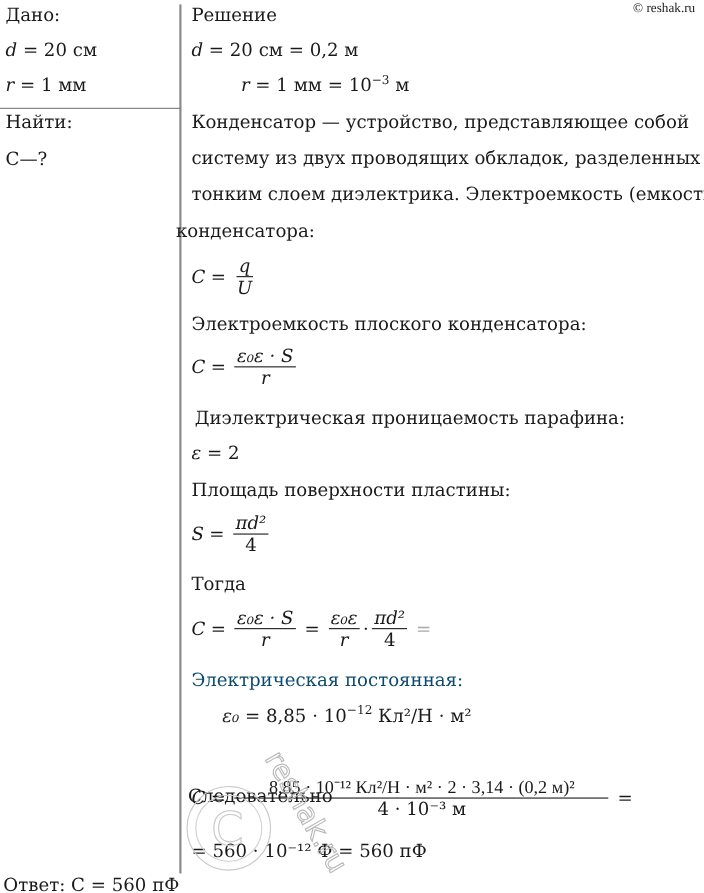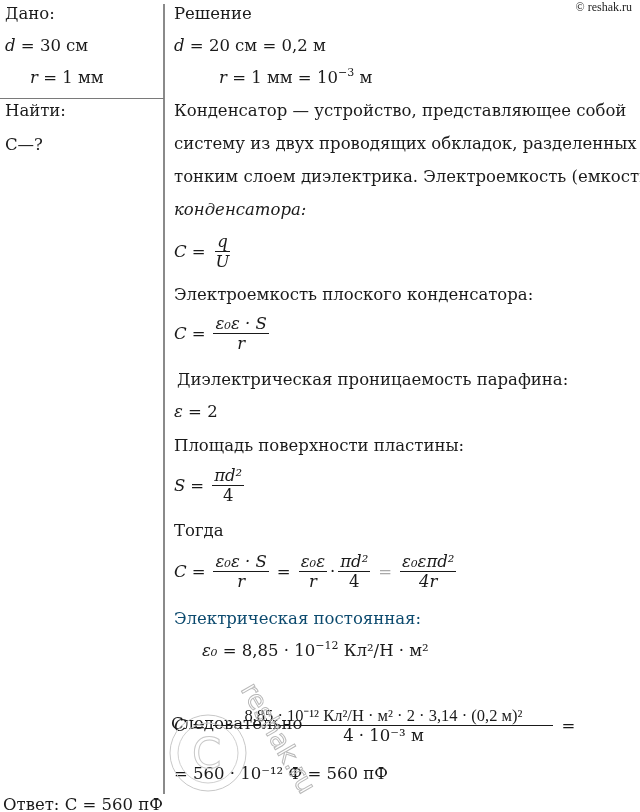--- a/index.html
+++ b/index.html
@@ -25,44 +25,44 @@
 <body>
 
 <div class="copyright">© reshak.ru</div>
 
 <div class="vline"></div>
 <div class="hline"></div>
 
 <div class="txt" style="left:5px; top:4px;">Дано:</div>
 <div class="txt" style="left:5px; top:36px;">
   <i class="v">d</i>
-  <span>= 30 см</span>
+  <span>= 20 см</span>
 </div>
-<div class="txt" style="left:5px; top:68px;margin-left:25px;">
+<div class="txt" style="left:5px; top:68px;">
   <i class="v">r</i>
   <span>= 1 мм</span>
 </div>
 
 <div class="txt" style="left:5px; top:101px;">Найти:</div>
 <div class="txt" style="left:5px; top:135px;">C—?</div>
 
 <div class="txt" style="left:174px; top:4px;">Решение</div>
 <div class="txt" style="left:174px; top:36px;">
   <i class="v">d</i>
   <span>= 20 см = 0,2 м</span>
 </div>
 <div class="txt" style="left:174px; top:68px;margin-left:45px;">
   <i class="v">r</i>
   <span>= 1 мм = 10</span><sup>−3</sup><span> м</span>
 </div>
 
 <div class="txt" style="left:174px; top:101px;">Конденсатор — устройство, представляющее собой</div>
 <div class="txt" style="left:174px; top:134px;">систему из двух проводящих обкладок, разделенных</div>
 <div class="txt" style="left:174px; top:167px;">тонким слоем диэлектрика. Электроемкость (емкость)</div>
-<div class="txt" style="left:174px; top:200px;font-style:italic;">конденсатора:</div>
+<div class="txt" style="left:160px; top:200px;">конденсатора:</div>
 
 <div class="eq" style="left:174px; top:232px;">
   <i class="v">C</i>
   <span class="op">=</span>
   <span class="frac">
     <i class="v num">q</i>
     <i class="v den">U</i>
   </span>
 </div>
 
@@ -107,24 +107,20 @@
   <span class="frac">
     <i class="v num">ε₀ε</i>
     <i class="v den">r</i>
   </span>
   <span>·</span>
   <span class="frac">
     <i class="v num">πd²</i>
     <span class="den">4</span>
   </span>
   <span class="op" style="color:#aaa;">=</span>
-  <span class="frac">
-    <i class="v num">ε₀επd²</i>
-    <i class="v den">4r</i>
-  </span>
 </div>
 
 <div class="txt" style="left:174px; top:609px; color:#0c4a6e;">Электрическая постоянная:</div>
 <div class="txt" style="left:174px; top:641px;margin-left:28px;">
   <i class="v">ε₀</i>
   <span>= 8,85 · 10</span><sup>−12</sup><span> Кл²/Н · м²</span>
 </div>
 
 <div class="txt" style="left:171px; top:675px;margin-top:39px;">Следовательно</div>
 

